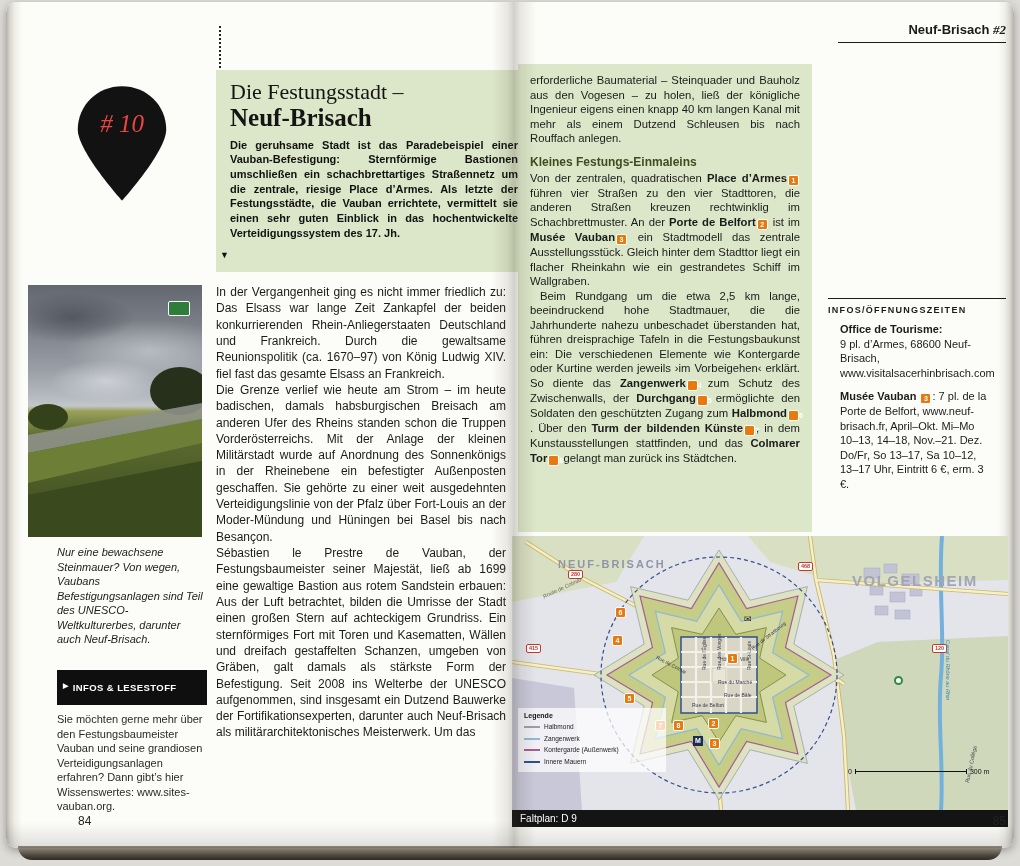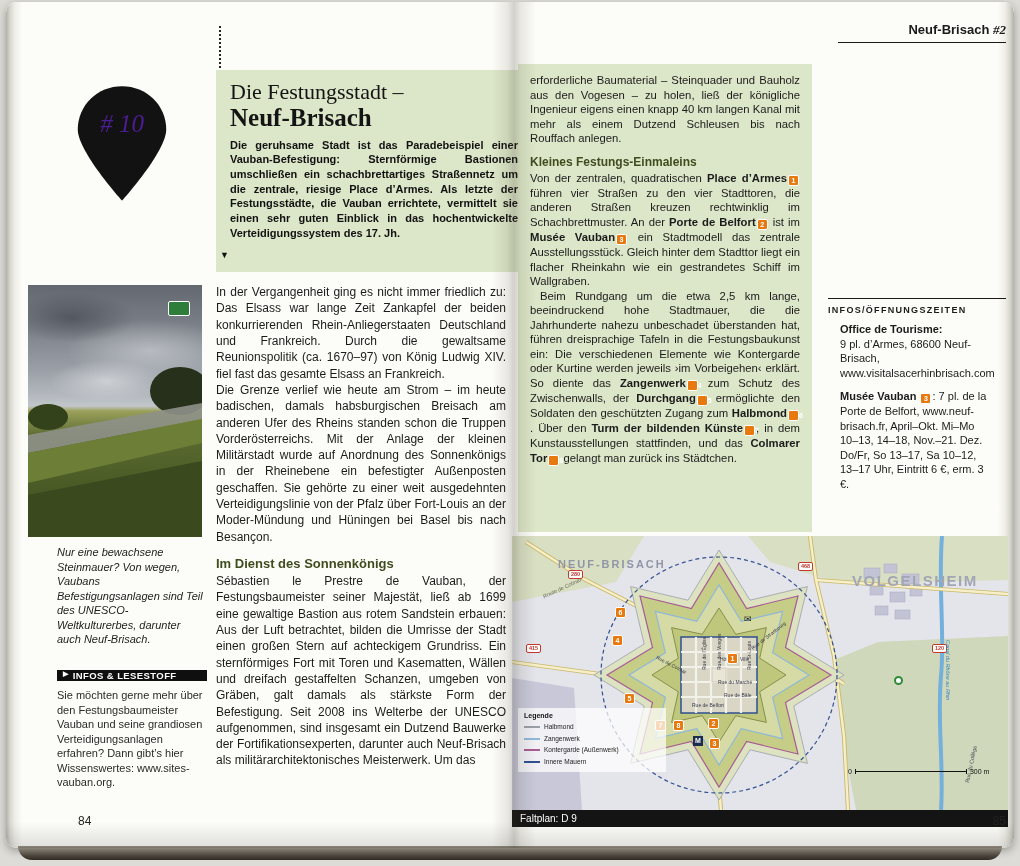--- a/index.html
+++ b/index.html
@@ -13,21 +13,21 @@
         background:linear-gradient(to right,#b3b0a7 0,#d8d6cf 4px,#efeee8 9px,rgba(251,251,247,0) 16px);}
   .edge-right{position:absolute;right:0;top:0;bottom:0;width:16px;border-radius:0 10px 10px 0;
         background:linear-gradient(to left,#b3b0a7 0,#d8d6cf 4px,#efeee8 9px,rgba(251,251,247,0) 16px);}
   .spine{position:absolute;left:486px;top:0;width:44px;height:100%;pointer-events:none;z-index:30;
         background:linear-gradient(to right,rgba(0,0,0,0) 0%,rgba(60,55,40,0.10) 35%,rgba(60,55,40,0.22) 50%,rgba(60,55,40,0.10) 65%,rgba(0,0,0,0) 100%);}
   .bottom-shade{position:absolute;left:0;right:0;bottom:0;height:26px;z-index:29;pointer-events:none;
         background:linear-gradient(to bottom,rgba(0,0,0,0),rgba(0,0,0,0.12));}
 
   
   .pin{position:absolute;left:66px;top:82px;width:100px;height:118px;}
-  .pin-label{position:absolute;left:0;top:26px;width:100%;text-align:center;color:#4c1d95;
+  .pin-label{position:absolute;left:0;top:26px;width:100%;text-align:center;color:#ef4444;
         font-family:"Liberation Serif",serif;font-style:italic;font-size:25px;}
   .dotted-line{position:absolute;left:213px;top:24px;height:46px;width:0;border-left:2px dotted #222;}
   .green-box-left{position:absolute;left:210px;top:68px;width:316px;height:202px;background:#dce6c8;
         padding:10px 14px;box-sizing:border-box;}
   .kicker{font-family:"Liberation Serif",serif;font-size:22px;line-height:1.08;color:#141414;}
   .title{font-family:"Liberation Serif",serif;font-size:25px;font-weight:700;line-height:1.08;color:#141414;}
   .intro{margin:7px 0 0;font-size:11px;line-height:1.33;font-weight:700;text-align:justify;color:#111;hyphens:auto;}
   .intro-arrow{position:absolute;left:4px;bottom:12px;font-size:9px;color:#111;}
   .body-left{position:absolute;left:210px;top:282px;width:290px;}
   .body-left p{margin:0;font-size:12px;line-height:1.36;text-align:justify;hyphens:auto;}
@@ -39,21 +39,21 @@
           radial-gradient(120px 44px at 70% 26%,rgba(226,228,232,0.5),transparent 70%),
           radial-gradient(80px 30px at 45% 38%,rgba(236,237,239,0.55),transparent 70%),
           linear-gradient(to bottom,#63676f 0%,#7e838b 18%,#999ea6 33%,#b4b9bf 44%,#c3c7cb 48%,
             #9aa05a 50%,#5a6a30 60%,#4e5e28 75%,#3f4d20 100%);}
   .photo-sign{position:absolute;left:140px;top:16px;width:20px;height:13px;background:#2f7d3a;
         border:1.5px solid #fff;border-radius:2px;}
   .photo-caption{position:absolute;left:51px;top:543px;width:148px;margin:0;font-size:11px;
         font-style:italic;line-height:1.32;color:#222;}
   .infobox{position:absolute;left:51px;top:668px;width:150px;}
   .infobox-bar{display:flex;align-items:flex-start;gap:4px;background:#0f0f0f;color:#fff;
-        font-size:9.5px;font-weight:700;letter-spacing:0.4px;padding:0 6px;box-sizing:border-box;}
+        font-size:9.5px;font-weight:700;letter-spacing:0.4px;padding:12px 6px;box-sizing:border-box;}
   .tri{font-size:7px;}
   .infobox-body{margin:7px 0 0;font-size:11px;line-height:1.32;color:#2a2a2a;}
   .pagenum{position:absolute;top:812px;font-size:12px;color:#222;}
   .pagenum-left{left:72px;}
   .pagenum-right{left:940px;width:60px;text-align:right;}
 
   
   .running-head{position:absolute;left:822px;top:20px;width:178px;text-align:right;font-size:13px;}
   .rh-title{font-weight:700;}
   .rh-num{font-family:"Liberation Serif",serif;font-style:italic;font-weight:700;}
@@ -124,21 +124,20 @@
     <div class="green-box-left">
       <div class="kicker">Die Festungsstadt –</div>
       <div class="title">Neuf-Brisach</div>
       <p class="intro">Die geruhsame Stadt ist das Paradebeispiel einer Vauban-Befestigung: Sternförmige Bastionen umschließen ein schachbrettartiges Straßennetz um die zentrale, riesige Place d’Armes. Als letzte der Festungsstädte, die Vauban errichtete, vermittelt sie einen sehr guten Einblick in das hochentwickelte Verteidigungssystem des 17. Jh.</p>
       <span class="intro-arrow">▼</span>
     </div>
 
     <div class="body-left">
       <p>In der Vergangenheit ging es nicht immer friedlich zu: Das Elsass war lange Zeit Zankapfel der beiden konkurrierenden Rhein-Anliegerstaaten Deutschland und Frankreich. Durch die gewaltsame Reunionspolitik (ca. 1670–97) von König Ludwig XIV. fiel fast das gesamte Elsass an Frankreich.</p>
       <p>Die Grenze verlief wie heute am Strom – im heute badischen, damals habsburgischen Breisach am anderen Ufer des Rheins standen schon die Truppen Vorderösterreichs. Mit der Anlage der kleinen Militärstadt wurde auf Anordnung des Sonnenkönigs in der Rheinebene ein befestigter Außenposten geschaffen. Sie gehörte zu einer weit ausgedehnten Verteidigungslinie von der Pfalz über Fort-Louis an der Moder-Mündung und Hüningen bei Basel bis nach Besançon.</p>
-      <h3 class="subhead">Im Dienst des Sonnenkönigs</h3>
       <p>Sébastien le Prestre de Vauban, der Festungsbaumeister seiner Majestät, ließ ab 1699 eine gewaltige Bastion aus rotem Sandstein erbauen: Aus der Luft betrachtet, bilden die Umrisse der Stadt einen großen Stern auf achteckigem Grundriss. Ein sternförmiges Fort mit Toren und Kasematten, Wällen und dreifach gestaffelten Schanzen, umgeben von Gräben, galt damals als stärkste Form der Befestigung. Seit 2008 ins Welterbe der UNESCO aufgenommen, sind insgesamt ein Dutzend Bauwerke der Fortifikationsexperten, darunter auch Neuf-Brisach als militärarchitektonisches Meisterwerk. Um das</p>
     </div>
 
     <div class="photo">
       <svg width="174" height="252" viewBox="0 0 174 252">
         <ellipse cx="152" cy="106" rx="30" ry="24" fill="#26301a"></ellipse>
         <ellipse cx="20" cy="132" rx="20" ry="13" fill="#34421c"></ellipse>
         <polygon points="0,150 174,118 174,134 0,168" fill="#8e9188" opacity="0.9"></polygon>
         <polygon points="0,168 174,134 174,158 0,198" fill="#6d7f37"></polygon>
         <polygon points="0,210 174,176 174,252 0,252" fill="#3a491e"></polygon>

